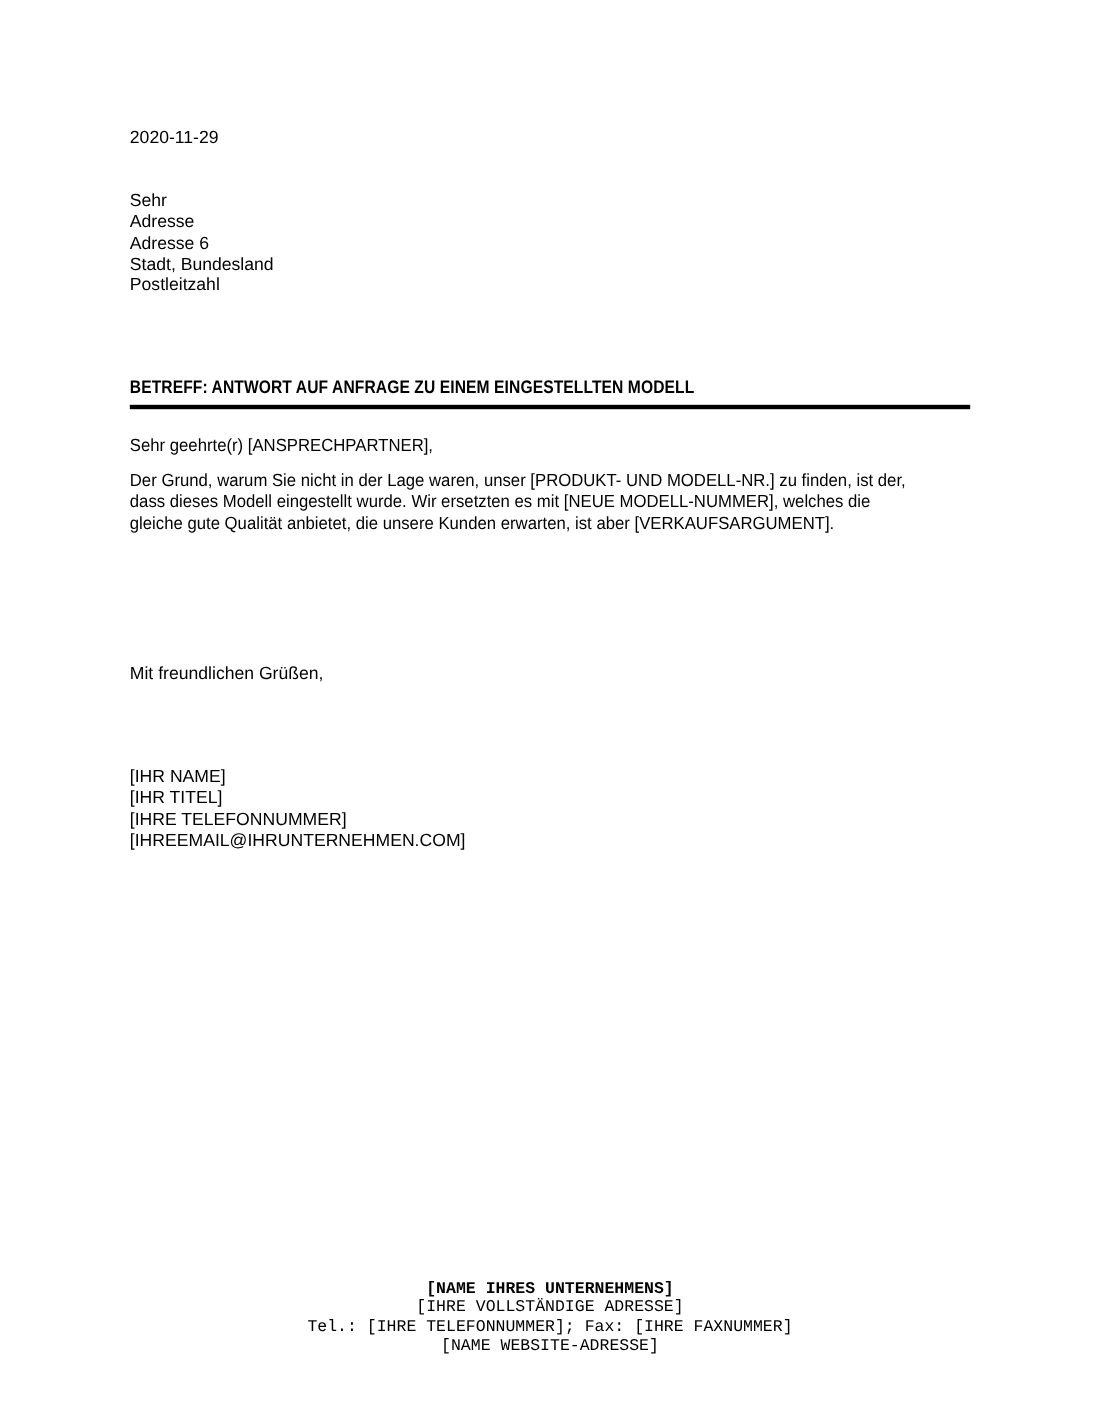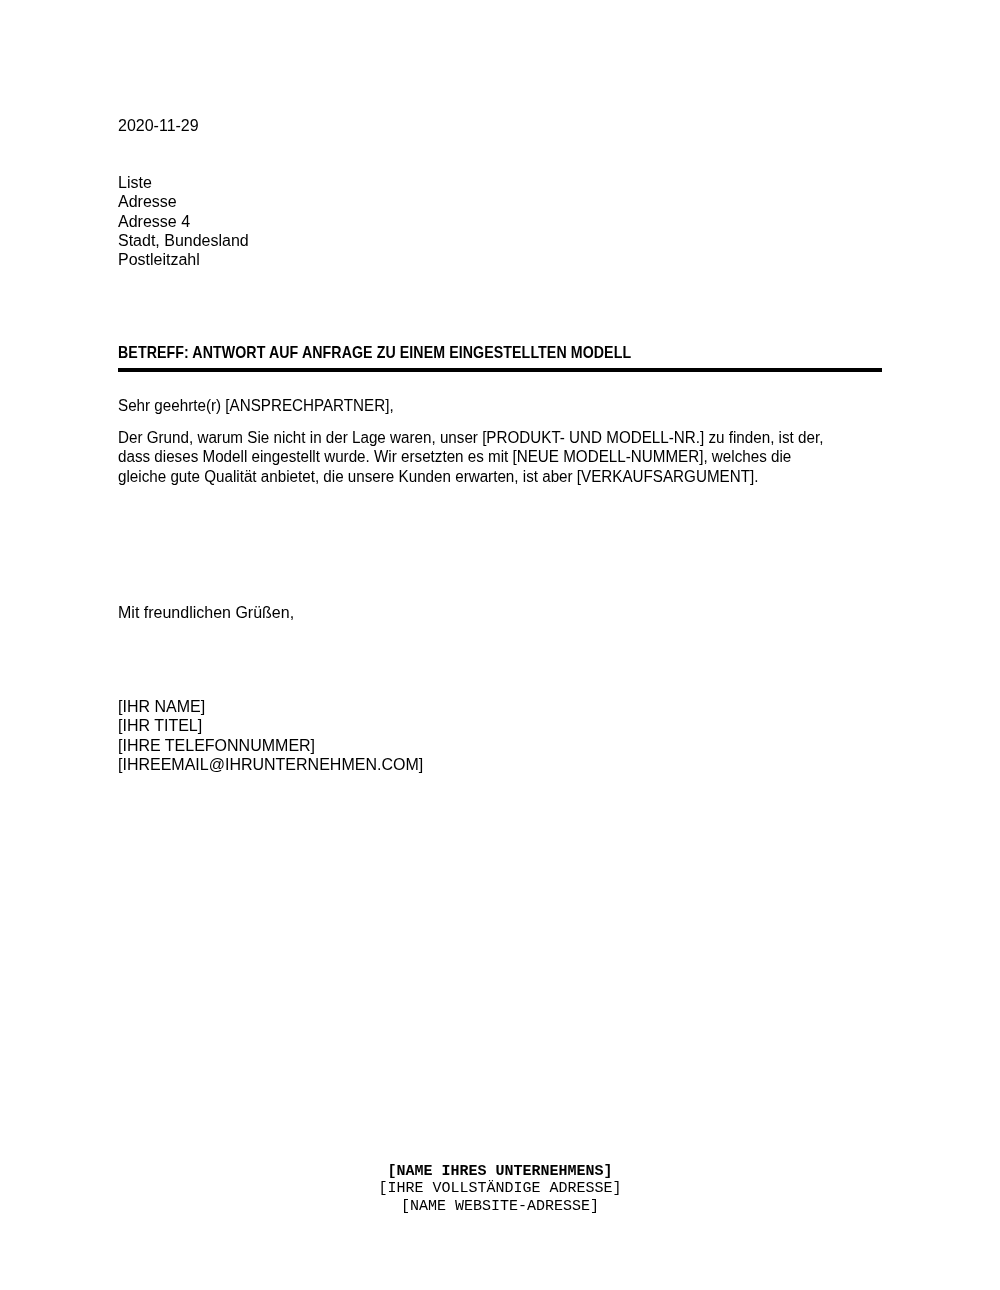--- a/index.html
+++ b/index.html
@@ -56,23 +56,23 @@
   .f-company { font-weight: 700; }
 </style>
 </head>
 <body>
 
 <div class="page">
 
   <div class="abs" style="top:116px">2020-11-29</div>
 
   <div class="abs" style="top:173px">
-      <div class="line">Liste</div>
+      <div class="line">Sehr</div>
       <div class="line">Adresse</div>
-      <div class="line">Adresse 4</div>
+      <div class="line">Adresse 6</div>
       <div class="line">Stadt, Bundesland</div>
       <div class="line">Postleitzahl</div>
     </div>
 
   <div class="abs subject" style="top:343px">BETREFF: ANTWORT AUF ANFRAGE ZU EINEM EINGESTELLTEN MODELL</div>
 
   <div class="rule" style="top:368px"></div>
 
   <div class="abs cond" style="top:396px">Sehr geehrte(r) [ANSPRECHPARTNER],</div>
 
@@ -88,16 +88,17 @@
   <div class="abs" style="top:697px">
       <div class="line">[IHR NAME]</div>
       <div class="line">[IHR TITEL]</div>
       <div class="line">[IHRE TELEFONNUMMER]</div>
       <div class="line">[IHREEMAIL@IHRUNTERNEHMEN.COM]</div>
     </div>
 
   <div class="footer" style="top:1163px">
     <div class="f-company">[NAME IHRES UNTERNEHMENS]</div>
     <div>[IHRE VOLLSTÄNDIGE ADRESSE]</div>
+    <div>Tel.: [IHRE TELEFONNUMMER]; Fax: [IHRE FAXNUMMER]</div>
     <div>[NAME WEBSITE-ADRESSE]</div>
   </div>
 
 </div>
 
 </body></html>

